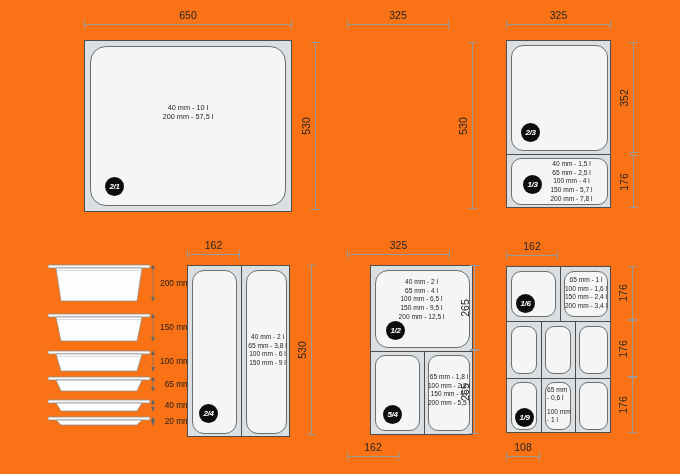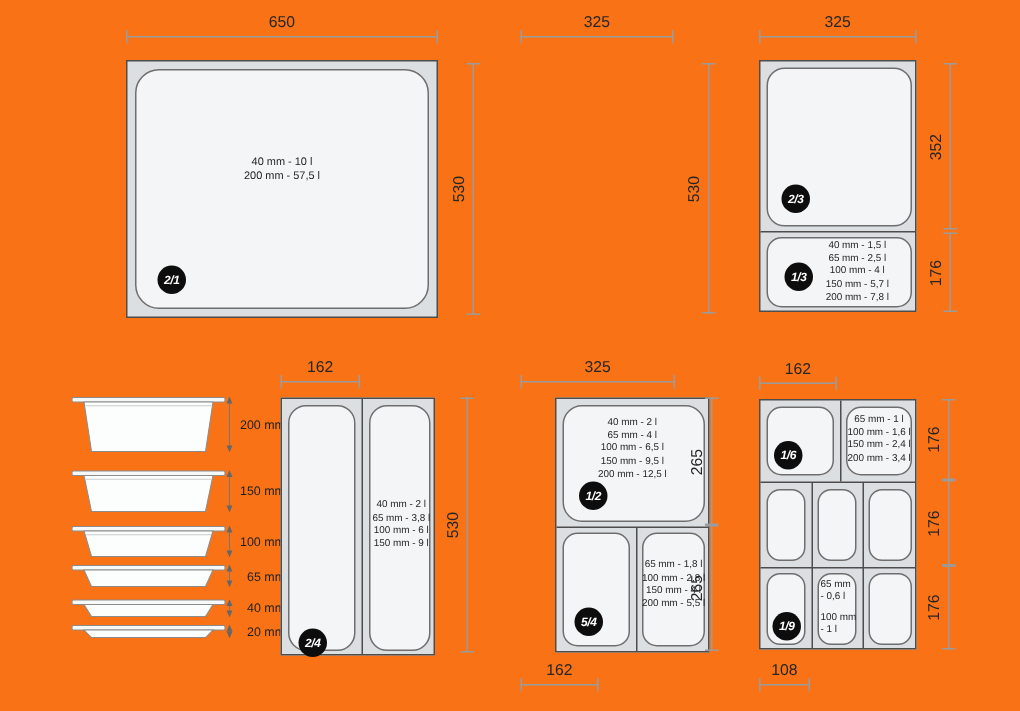--- a/index.html
+++ b/index.html
@@ -167,21 +167,21 @@
   <div class="pan" style="left:187px;top:265px;width:103px;height:172px;">
     <div class="divv" style="left:53px;"></div>
     <div class="cell" style="left:4px;top:4px;width:45px;height:164px;border-radius:12px;"></div>
     <div class="cell" style="left:58px;top:4px;width:41px;height:164px;border-radius:12px;"></div>
     <div class="caps caps-sm" style="left:56px;width:47px;top:67px;">
       <div>40 mm - 2 l</div>
       <div>65 mm - 3,8 l</div>
       <div>100 mm - 6 l</div>
       <div>150 mm - 9 l</div>
     </div>
-    <div class="badge" style="left:11px;top:138px;margin-top:15px;">2/4</div>
+    <div class="badge" style="left:11px;top:138px;">2/4</div>
   </div>
   <div class="vdim" style="left:296px;top:265px;height:170px;">
     <span class="line"></span>
     <span class="lbl">530</span>
   </div>
 
   <div class="hdim" style="left:347px;top:239px;width:103px;">
     <span class="lbl">325</span>
     <span class="line"></span>
   </div>

